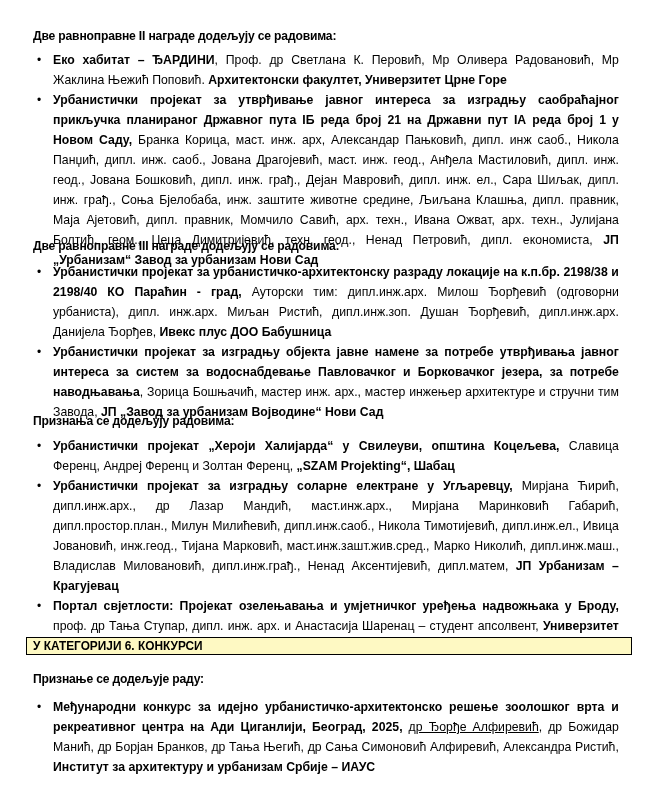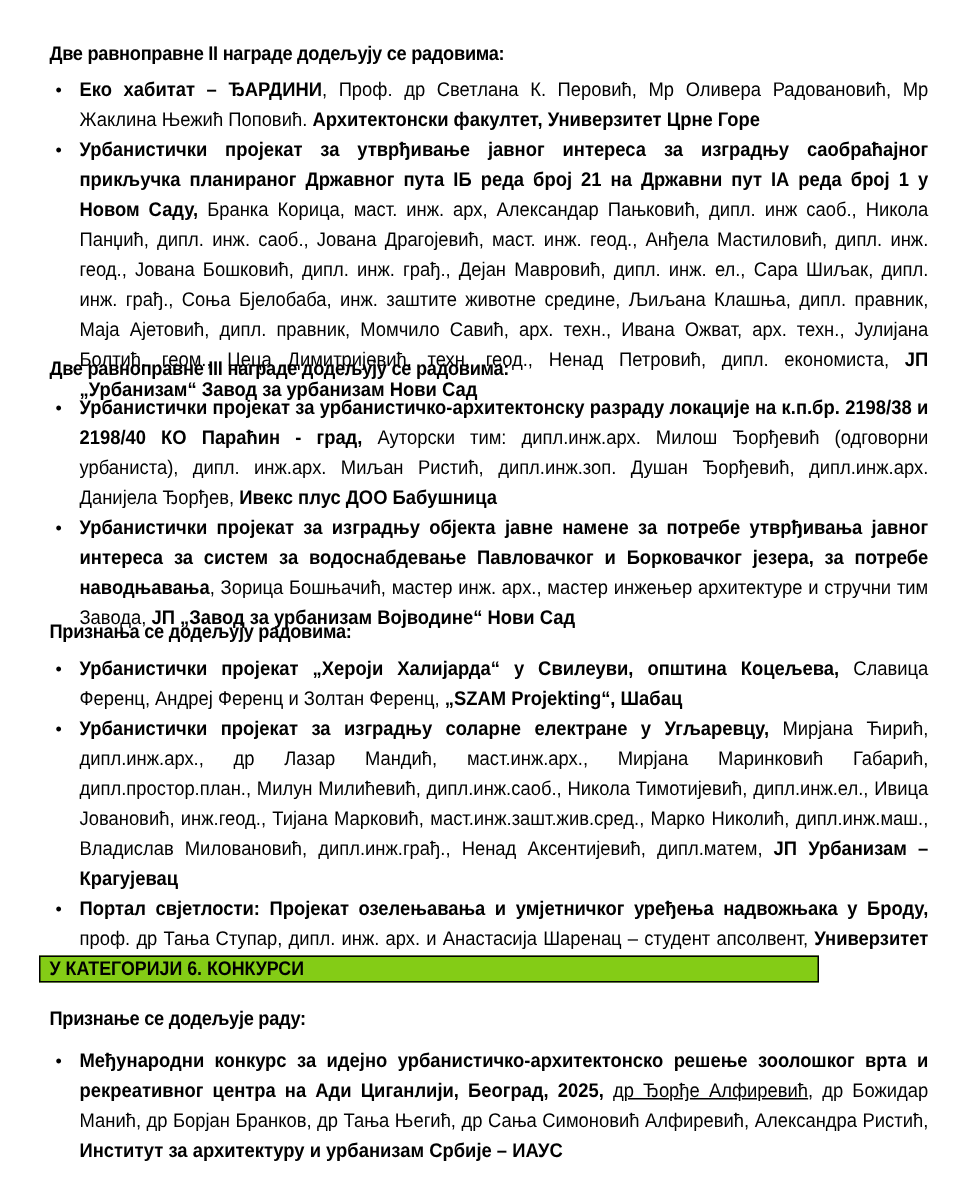--- a/index.html
+++ b/index.html
@@ -12,22 +12,22 @@
   .heading {
     position: absolute; left: 33px; font-weight: bold; letter-spacing: -0.2px;
     transform: scaleX(0.92); transform-origin: left center; white-space: nowrap;
   }
   .list { position: absolute; left: 33px; width: 586px; margin: 0; padding: 0; list-style: none; }
   .item { position: relative; padding-left: 20px; text-align: justify; margin: 0; }
   .bullet { position: absolute; left: 4px; top: 0; font-size: 12px; }
   .b { font-weight: bold; }
   .u { text-decoration: underline; }
   .cat-box {
-    position: absolute; left: 26px; top: 637px; width: 520px; height: 18px;
-    background: #84cc16; border: 1px solid #000; box-sizing: border-box; text-decoration: underline;
+    position: absolute; left: 26px; top: 637px; width: 606px; height: 18px;
+    background: #fef9c3; border: 1px solid #000; box-sizing: border-box; text-decoration: underline;
   }
   .cat-label {
     position: absolute; left: 6px; top: -1px; font-weight: bold; white-space: nowrap;
     transform: scaleX(0.9); transform-origin: left center; line-height: 18px;
   }
   .t { transform: scaleX(0.93); transform-origin: left top; width: 107.5%; }
 </style>
 </head>
 <body>
 

